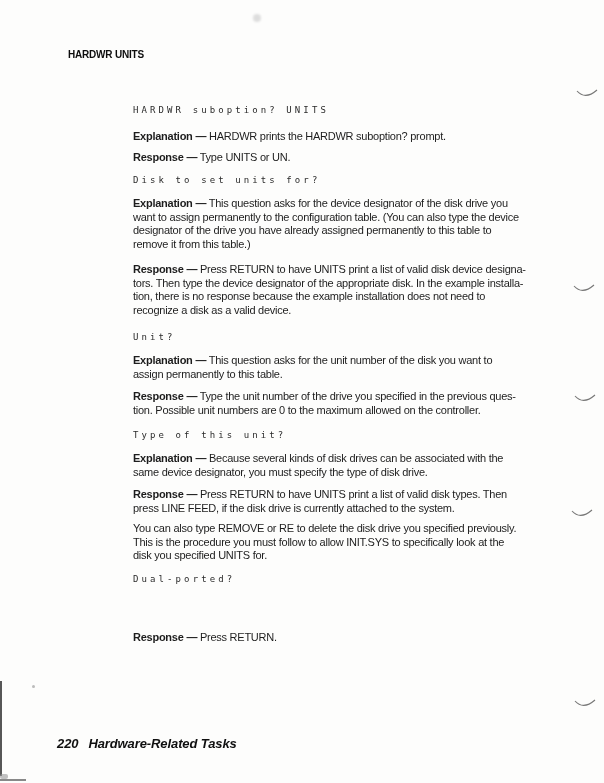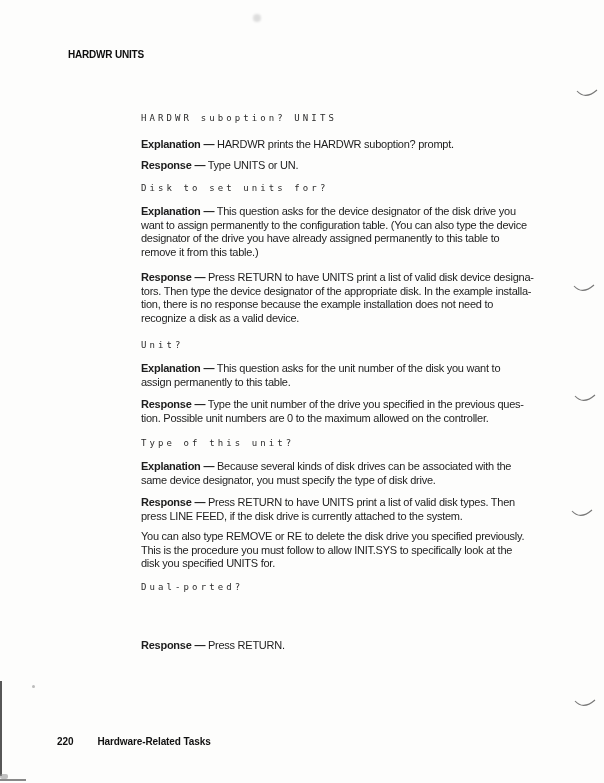--- a/index.html
+++ b/index.html
@@ -8,32 +8,32 @@
     background:#fdfdfc;
     font-family:"Liberation Sans", sans-serif;
   }
   .page { position:absolute; inset:0; }
 
   .heading {
     position:absolute; left:68px; top:49px; margin:0;
     font-size:10px; font-weight:bold; letter-spacing:-0.2px; color:#0d0d0d;
   }
 
-  .block { position:absolute; left:129px; width:404px; color:#1d1d1d; margin:12px; }
+  .block { position:absolute; left:129px; width:404px; color:#1d1d1d; margin:4px; }
   .qa, .para { font-size:11px; line-height:13.6px; letter-spacing:-0.25px; }
   .qa .lbl { font-weight:bold;text-align:center; }
   .txt { white-space:pre-line; }
   .prompt {
     font-family:"DejaVu Sans Mono", monospace;
     font-size:9px; letter-spacing:3.1px; color:#2a2a2a;
   }
 
   .footer {
-    position:absolute; left:57px; top:736px; display:flex; gap:24px;
-    font-size:10px; font-weight:bold; color:#101010; letter-spacing:-0.1px;
+    position:absolute; left:57px; top:736px; display:flex; gap:10px;
+    font-size:13px; font-weight:bold; color:#101010; letter-spacing:-0.1px;font-style:italic;
   }
 
   .swoosh { position:absolute; width:22px; height:12px; }
   .swoosh svg { display:block; }
 
   .edge-strip-v {
     position:absolute; left:0; top:681px; width:2px; height:95px;
     background:#3a3a3a; opacity:.85;
   }
   .edge-smudge {

